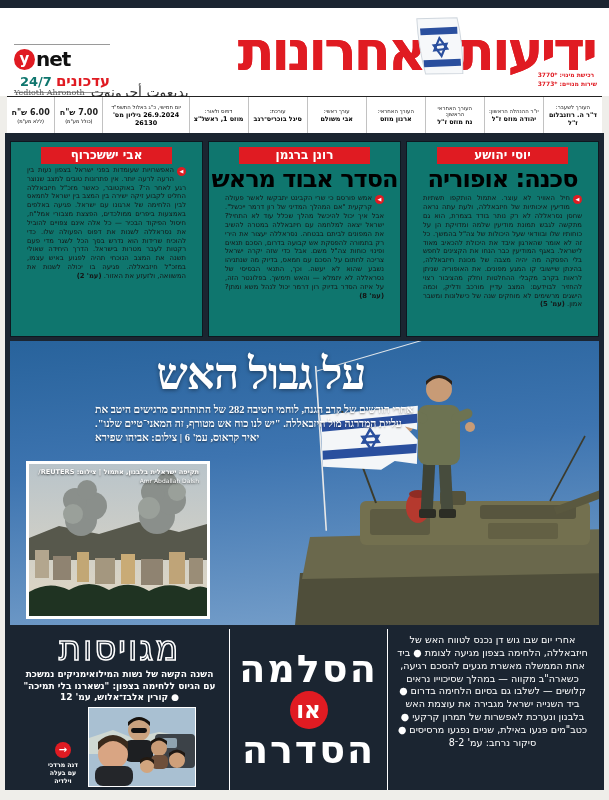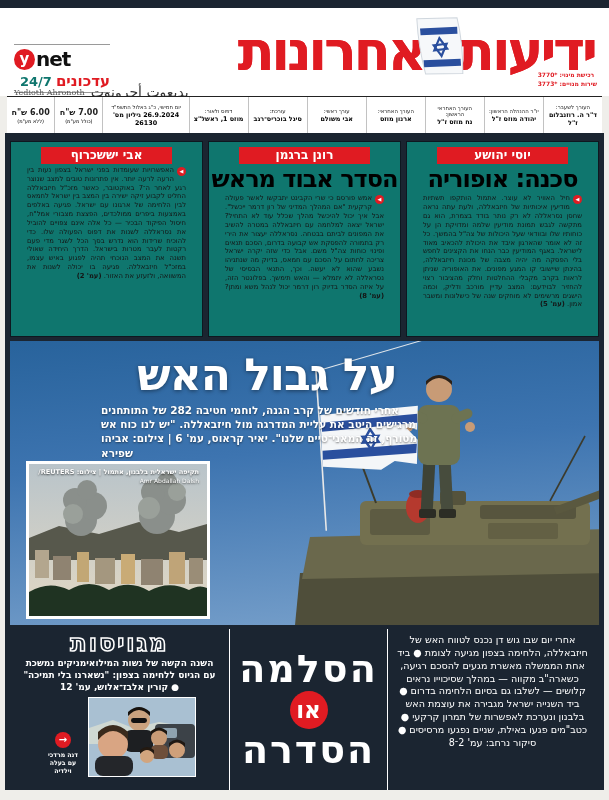--- a/index.html
+++ b/index.html
@@ -46,37 +46,37 @@
   .col{flex:1 1 0;background:#0f766e;border:1px solid #0e1720;overflow:hidden;display:flex;flex-direction:column;}
   .kicker{background:#e01b22;color:#fff;font-weight:700;font-size:12px;text-align:center;margin:5px 30px 2px;padding:2px 0 3px;line-height:1;}
   .headline{font-size:24px;font-weight:900;color:#000;text-align:center;line-height:1.02;margin:1px 2px 3px;letter-spacing:-1px;}
   .colbody{font-size:6.8px;line-height:1.3;text-align:justify;color:#151515;padding:0 16px 4px;}
   .lead-bullet{float:right;width:9px;height:9px;border-radius:50%;background:#e01b22;color:#fff;font-size:5px;line-height:9px;text-align:center;margin:1px 0 0 3px;}
   .pageref{font-weight:700;}
 
   
   .feature{position:absolute;top:208px;left:5px;right:5px;height:284px;background:linear-gradient(175deg,#28639c 0%,#3d74b0 40%,#7aa2cc 100%);overflow:hidden;}
   .feature svg.scene{position:absolute;top:0;left:0;z-index:1;}
-  .feat-text{position:absolute;top:12px;right:166px;width:332px;color:#fff;z-index:3;}
+  .feat-text{position:absolute;top:12px;right:172px;width:332px;color:#fff;z-index:3;font-family:Liberation Serif, serif;}
   .feat-text h1{margin:0 0 6px;font-size:44px;font-weight:900;text-align:center;line-height:1;letter-spacing:-1px;text-shadow:0 1px 4px rgba(0,0,0,.45);}
   .feat-text p{margin:0 6px 0 0;font-size:10.5px;font-weight:700;line-height:1.35;text-align:left;text-shadow:0 1px 2px rgba(0,0,0,.5);}
   .inset{position:absolute;left:16px;top:120px;width:178px;height:152px;border:3px solid #fff;z-index:4;overflow:hidden;background:#c7beab;}
   .inset svg{position:absolute;top:0;left:0;}
   .inset-cap{position:absolute;top:4px;right:8px;left:6px;z-index:2;color:#fff;font-size:6.6px;font-weight:700;text-align:right;line-height:1.35;text-shadow:0 1px 2px rgba(0,0,0,.7);}
   .inset-credit{font-weight:400;font-size:6px;direction:ltr;text-align:right;}
 
   
   .bottom{position:absolute;top:496px;left:5px;right:5px;bottom:0;display:flex;}
   .b-right{width:212px;padding:5px 10px 0 8px;border-left:1px solid #fff;box-sizing:border-box;}
   .b-right p{margin:0;color:#fff;font-size:9.6px;line-height:1.34;text-align:center;font-weight:500;}
   .b-mid{width:158px;border-left:1px solid #fff;box-sizing:border-box;display:flex;flex-direction:column;align-items:center;justify-content:center;padding-top:0;}
   .slogan-word{color:#fff;font-size:38px;font-weight:900;line-height:.95;letter-spacing:2px;}
   .or-circle{width:38px;height:38px;border-radius:50%;background:#e01b22;color:#fff;font-size:23px;font-weight:900;display:flex;align-items:center;justify-content:center;margin:3px 0;}
   .b-left{flex:1 1 0;padding:2px 8px 0;display:flex;flex-direction:column;align-items:center;box-sizing:border-box;}
-  .mobilized{font-size:24px;font-weight:700;color:#1b2531;-webkit-text-stroke:1.5px #fff;letter-spacing:2px;line-height:1.05;}
+  .mobilized{font-size:34px;font-weight:400;color:#1b2531;-webkit-text-stroke:1.5px #fff;letter-spacing:2px;line-height:1.05;}
   .b-left .blurb{margin:2px 0 3px;color:#fff;font-size:9px;font-weight:700;text-align:center;line-height:1.32;}
   .family-row{display:flex;direction:rtl;gap:5px;align-items:flex-end;}
   .family-photo{width:106px;height:78px;border:1px solid #fff;position:relative;overflow:hidden;background:#9fb6c8;}
   .fam-cap{width:40px;display:flex;flex-direction:column;align-items:center;gap:3px;padding-bottom:2px;}
   .arrow-circle{width:16px;height:16px;border-radius:50%;background:#e01b22;color:#fff;font-size:10px;line-height:16px;text-align:center;font-weight:700;}
   .cap-text{color:#fff;font-size:6.2px;font-weight:700;text-align:center;line-height:1.3;}
 </style>
 </head>
 <body>
 

